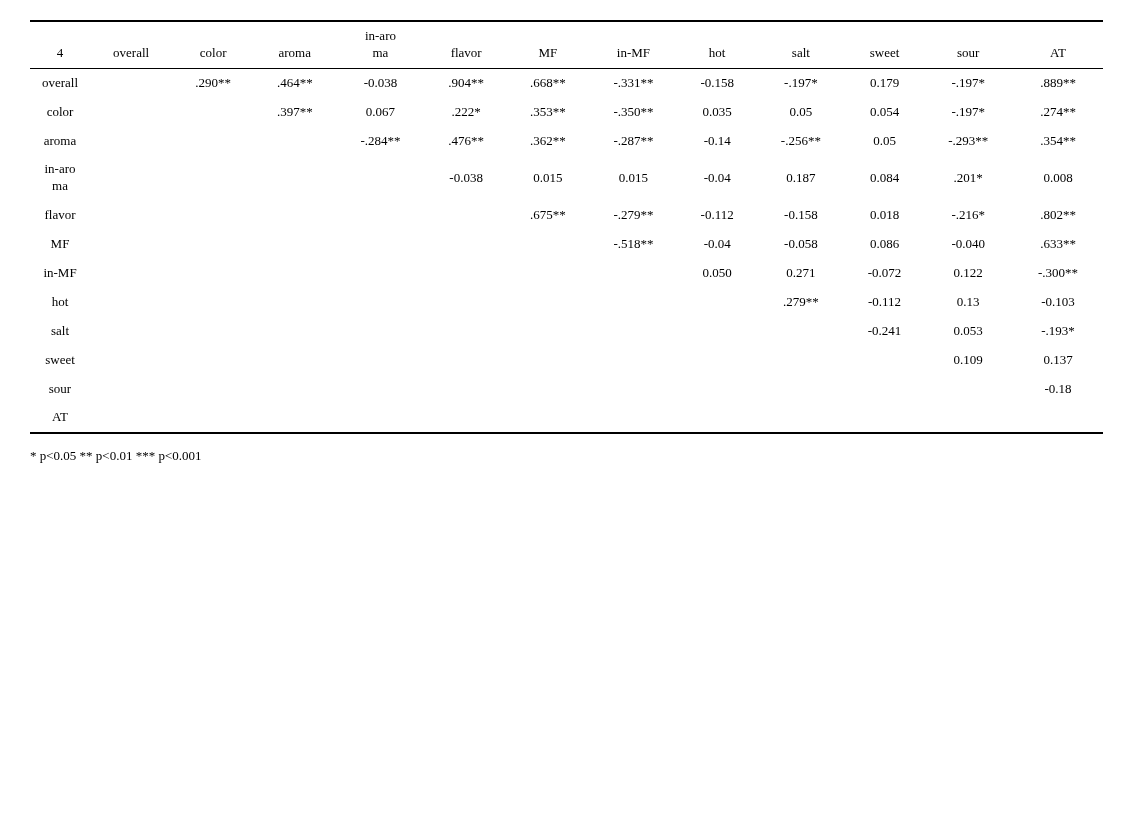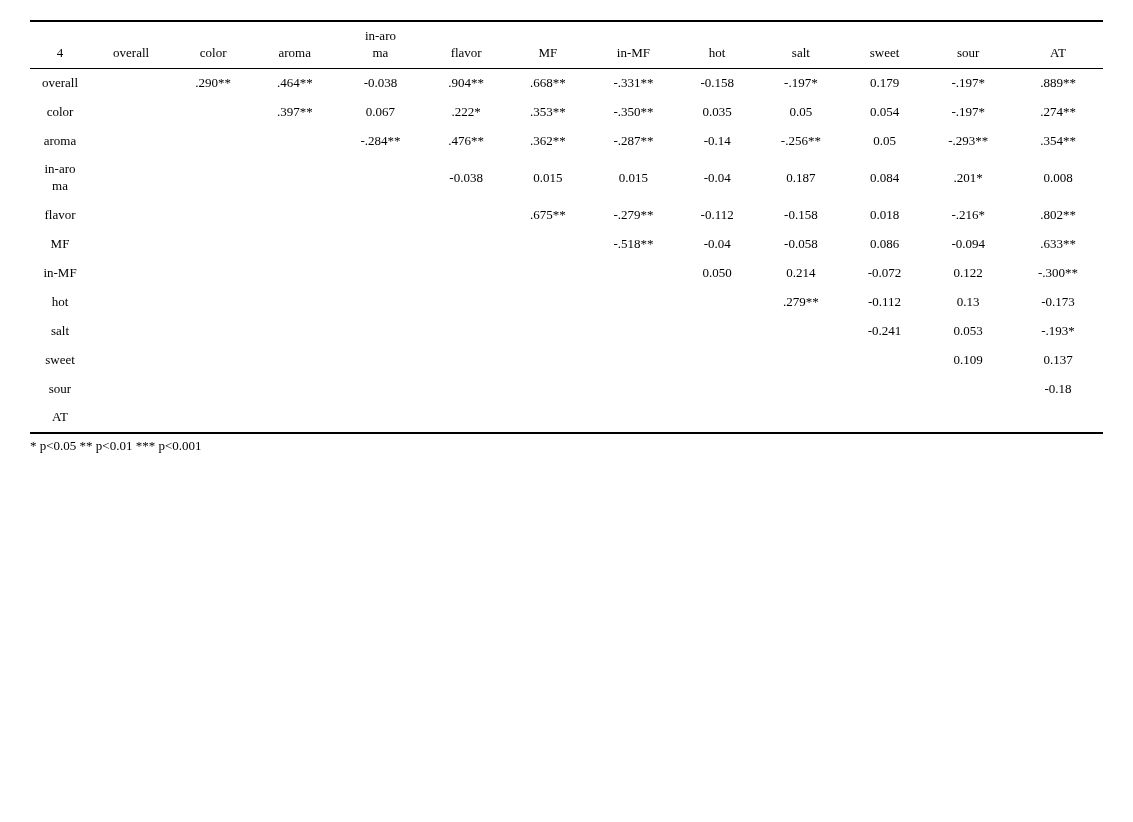--- a/index.html
+++ b/index.html
@@ -35,20 +35,21 @@
       text-align: center;
       padding: 6px 4px;
       vertical-align: middle;
       line-height: 1.3;
     }
     tbody tr td:first-child {
       text-align: center;
       line-height: 1.3;
     }
     .footnote {
+      margin-top: 10px;
       font-size: 13px;
       line-height: 1.8;
     }
   </style>
 </head>
 <body>
 
 <div class="table-container">
   <table>
     <thead>
@@ -149,52 +150,52 @@
           <td></td>
           <td></td>
           <td></td>
           <td></td>
           <td></td>
           <td></td>
           <td>-.518**</td>
           <td>-0.04</td>
           <td>-0.058</td>
           <td>0.086</td>
-          <td>-0.094</td>
+          <td>-0.040</td>
           <td>.633**</td>
         </tr>
         <tr>
           <td>in-MF</td>
           <td></td>
           <td></td>
           <td></td>
           <td></td>
           <td></td>
           <td></td>
           <td></td>
           <td>0.050</td>
-          <td>0.214</td>
+          <td>0.271</td>
           <td>-0.072</td>
           <td>0.122</td>
           <td>-.300**</td>
         </tr>
         <tr>
           <td>hot</td>
           <td></td>
           <td></td>
           <td></td>
           <td></td>
           <td></td>
           <td></td>
           <td></td>
           <td></td>
           <td>.279**</td>
           <td>-0.112</td>
           <td>0.13</td>
-          <td>-0.173</td>
+          <td>-0.103</td>
         </tr>
         <tr>
           <td>salt</td>
           <td></td>
           <td></td>
           <td></td>
           <td></td>
           <td></td>
           <td></td>
           <td></td>

